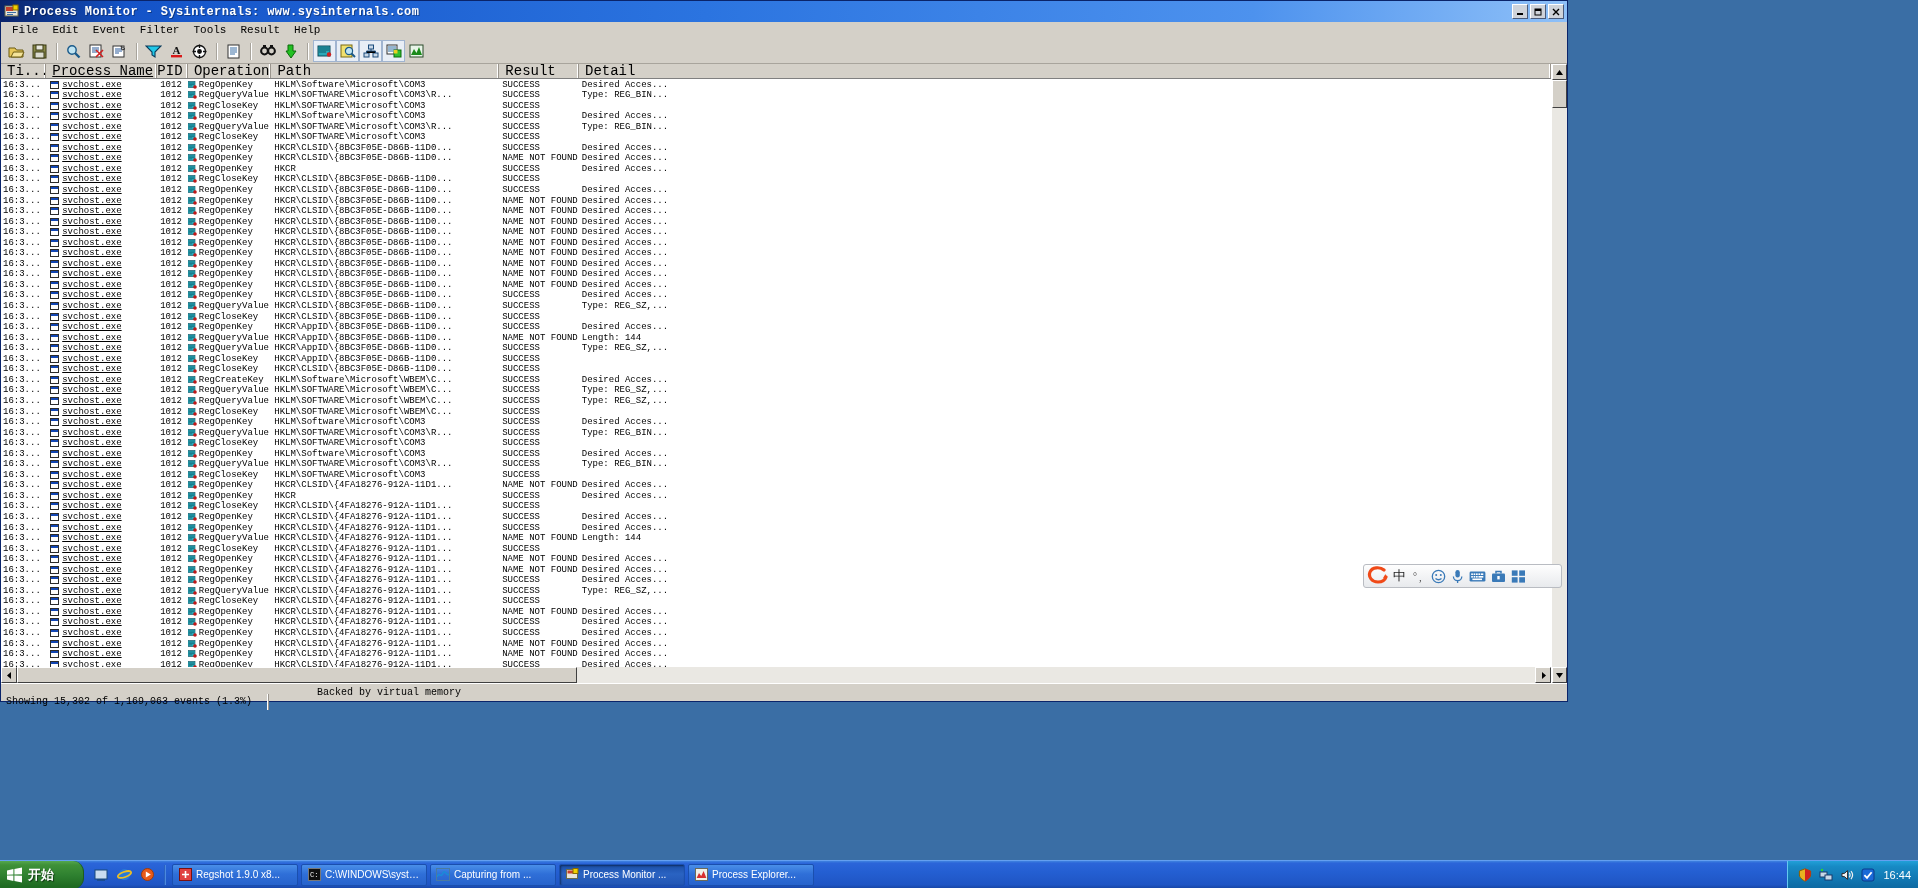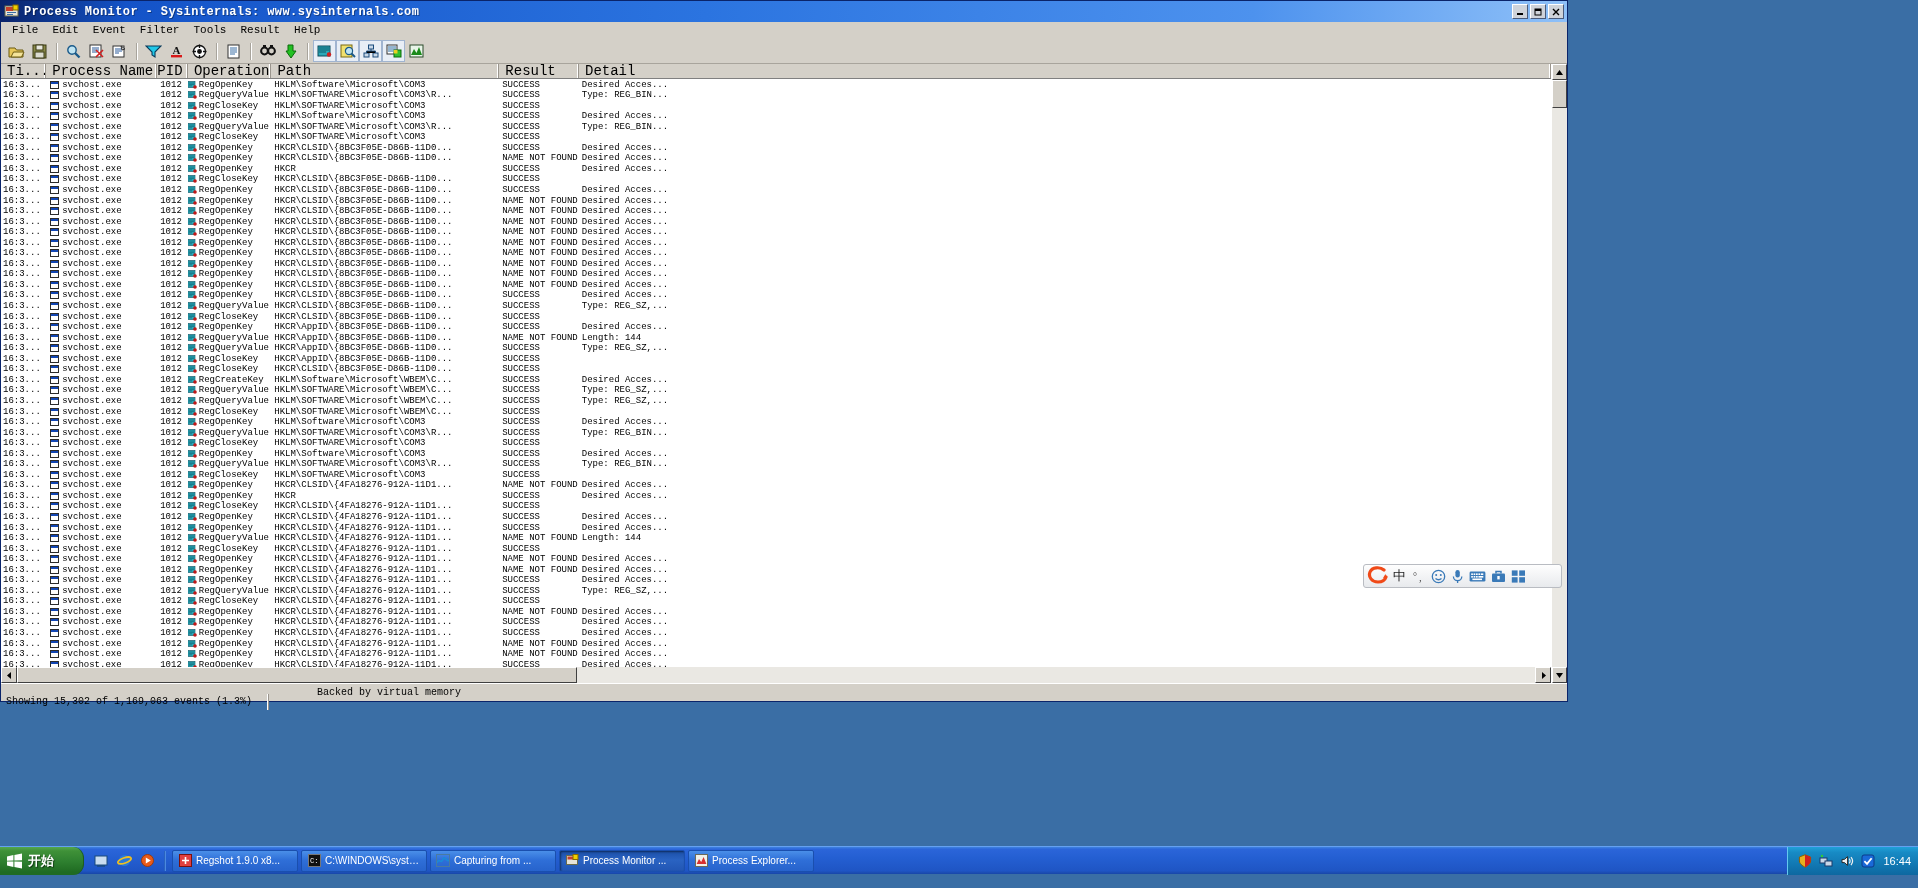--- a/index.html
+++ b/index.html
@@ -64,21 +64,21 @@
   .hdr-row {
     display: flex; height: 15px; flex: 0 0 15px;
     background: #d4d0c8; border-bottom: 1px solid #808080;
     font-family: "Liberation Mono", monospace; font-size: 14px; color: #000;
   }
   .hdr-cell {
     border-right: 1px solid #9a958d; box-shadow: inset -2px 0 0 -1px #fff;
     padding-left: 6px; line-height: 14px; overflow: hidden; white-space: nowrap;
   }
   .c-time { width: 46px; }
-  .c-proc { width: 113px; }
+  .c-proc { width: 113px; text-decoration: underline; }
   .c-pid  { width: 31px; text-align: right; padding-right: 5px; padding-left: 0; }
   .c-op   { width: 85px; }
   .c-path { width: 232px; }
   .c-res  { width: 81px; }
   .c-det  { width: 990px; }
 
   .rows { flex: 1 1 auto; overflow: hidden; background: #fff; }
   .row {
     display: flex; height: 10.55px; align-items: flex-end;
     font-family: "Liberation Mono", monospace; font-size: 9px; color: #000;
@@ -133,21 +133,21 @@
   }
   .ime-logo {
     width: 21px; height: 20px; flex: 0 0 21px;
     display: flex; align-items: center; justify-content: center;
   }
   .ime-item { font-size: 12px; color: #333; display: flex; align-items: center; justify-content: center; }
   .ime-cn { font-family: "DejaVu Sans", sans-serif; font-size: 13px; color: #222; }
 
   
   #taskbar {
-    position: absolute; left: 0; bottom: 14px; width: 1918px; height: 28px;
+    position: absolute; left: 0; bottom: 0; width: 1918px; height: 28px;
     background: linear-gradient(to bottom, #3f83e0 0%, #2b65d9 8%, #245fd2 40%, #1f55c4 88%, #1847a8 100%);
     display: flex; align-items: center;
     border-top: 1px solid #64a0f0;
   }
   #start-btn {
     height: 28px; min-width: 84px; padding: 0 14px 0 6px;
     background: linear-gradient(to bottom, #55a74f 0%, #3f9138 14%, #2f8130 50%, #1f6b22 90%);
     border-right: 1px solid #1d5c1c;
     border-top-right-radius: 11px; border-bottom-right-radius: 11px;
     display: flex; align-items: center; gap: 5px;

